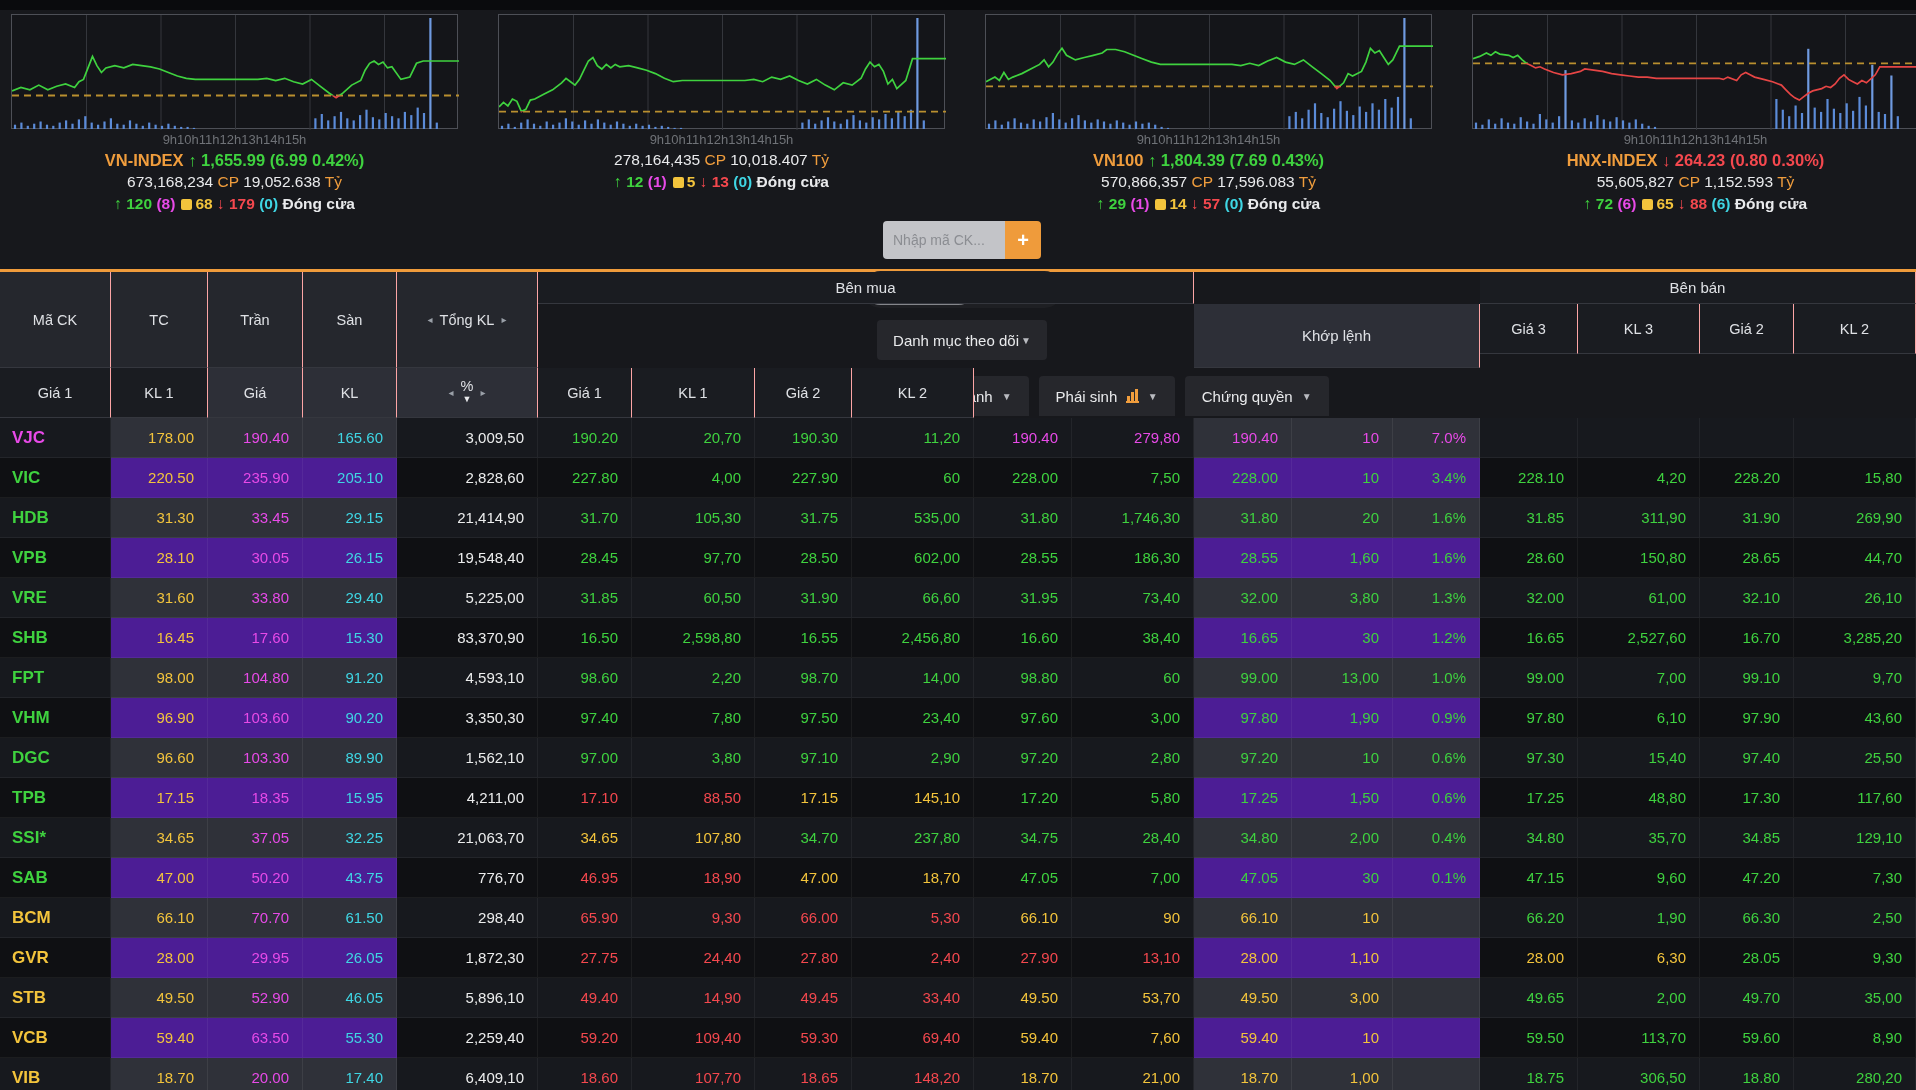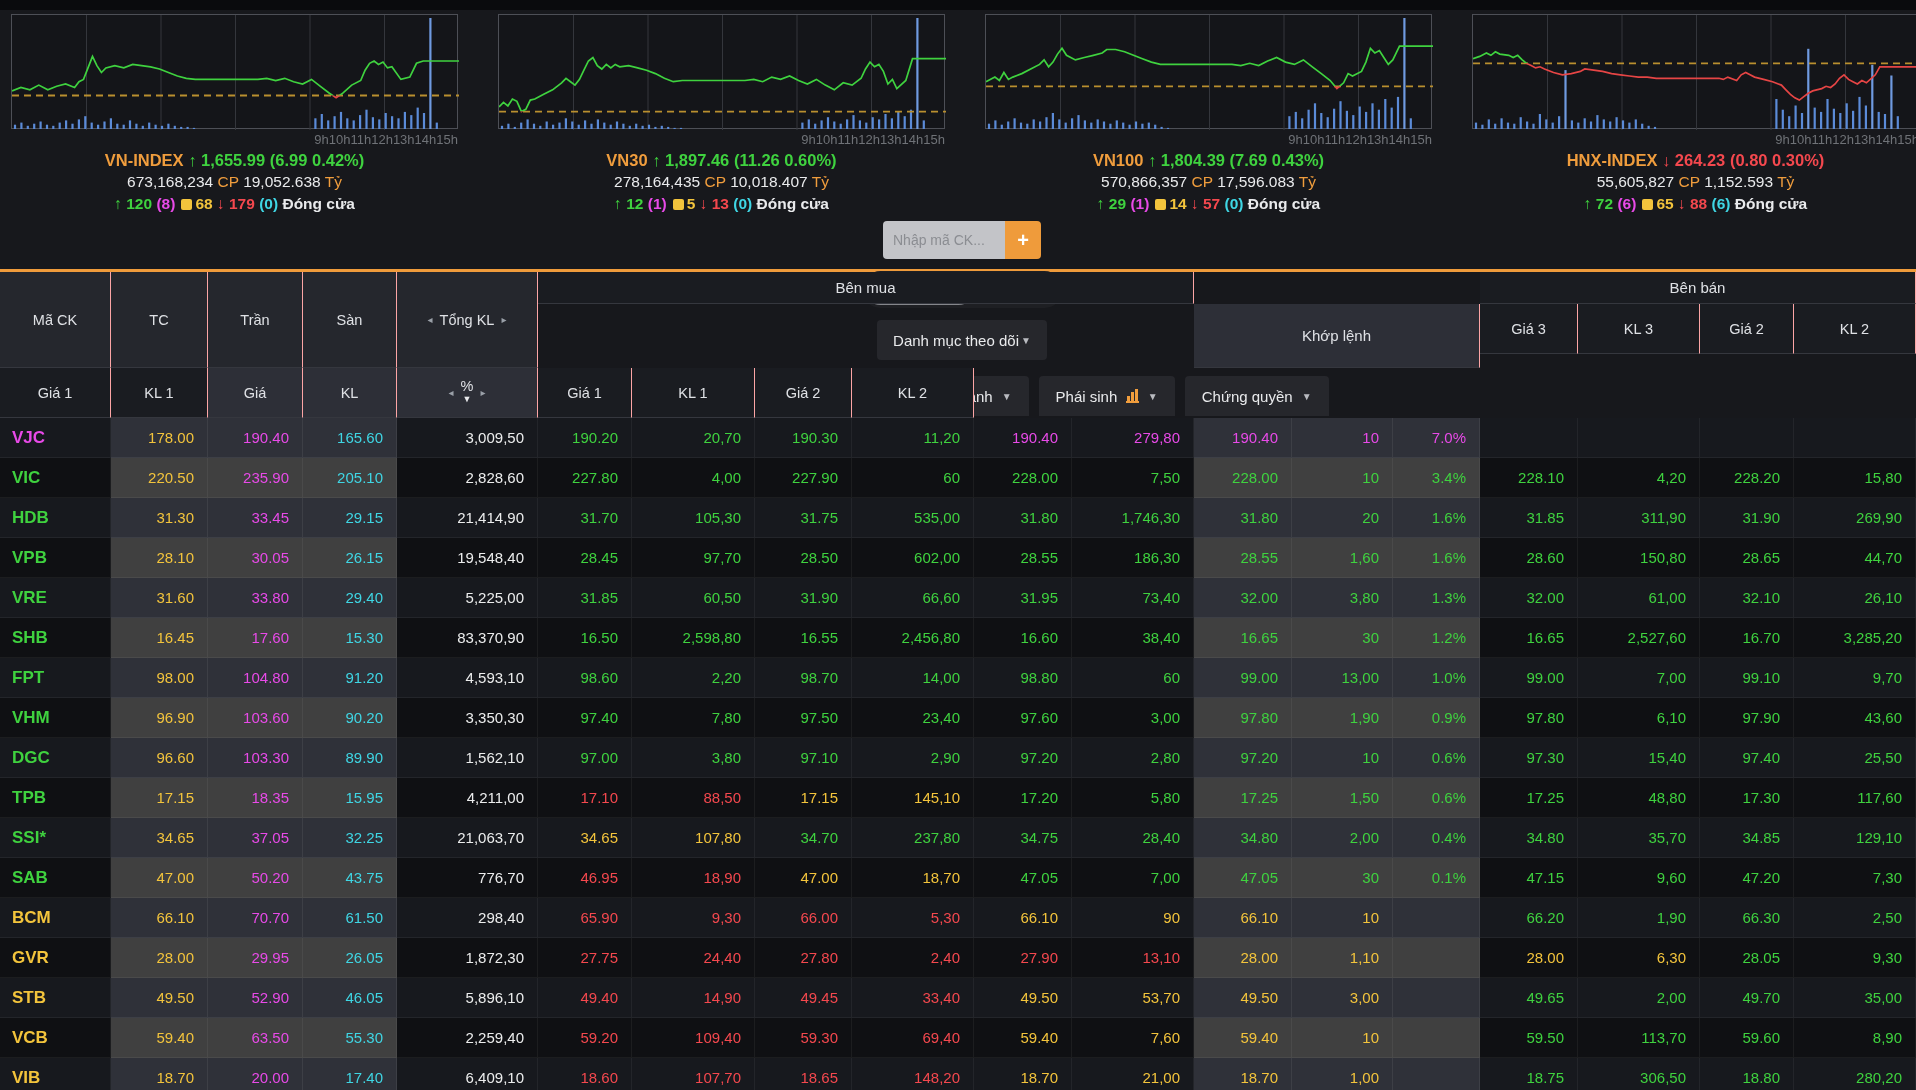--- a/index.html
+++ b/index.html
@@ -4,21 +4,21 @@
 <style>
   * { margin:0; padding:0; box-sizing:border-box; }
   html,body { width:1916px; height:1090px; overflow:hidden; background:#17181c;
     font-family:"Liberation Sans", sans-serif; color:#e9eaec; }
 
   
   #topstrip { height:10px; background:#0a0b0d; }
   #charts { display:flex; gap:40px; padding:4px 0 6px 11px; }
   .panel { width:447px; flex:0 0 447px; }
   .chartbox { position:relative; width:447px; height:115px; border:1px solid #4d4f56; background:#141519; }
-  .xlabels { display:flex; justify-content:flex-end; padding:3px 0 2px 0; color:#6f7277; font-size:13px; }
+  .xlabels { display:flex; justify-content:center; padding:3px 0 2px 0; color:#6f7277; font-size:13px; }
   .stats { text-align:center; line-height:22px; font-size:15.5px; }
   .stats .l1 { font-size:16.5px; font-weight:bold; }
   .idxname { color:#f09d3d; }
   .up { color:#3fd23f; } .down { color:#f4484e; }
   .whitetxt { color:#e9eaec; } .orangetxt { color:#f09d3d; }
   .ceiltxt { color:#e84ae8; } .floortxt { color:#3fd6e4; } .reftxt { color:#f3c43c; }
   .sq { display:inline-block; width:11px; height:11px; background:#f3c43c; border-radius:2px; margin:0 3px -1px 6px; }
   .l3 { font-weight:bold; font-size:15.5px; }
 
   
@@ -58,21 +58,21 @@
   .sortcaret { font-size:9px; color:#e9eaec; }
 
   .row { display:contents; }
   .cell { height:40px; display:flex; align-items:center; justify-content:flex-end;
     padding-right:13px; font-size:15px; border-right:1px solid rgba(255,255,255,.055);
     border-bottom:1px solid rgba(255,255,255,.055); white-space:nowrap; overflow:hidden; }
   .cell.sym { justify-content:flex-start; padding-left:12px; font-weight:bold; font-size:17px; }
   .odd  .cell      { background:#17191e; }
   .even .cell      { background:#0f1013; }
   .odd  .cell.mid  { background:#2f3139; border-color:rgba(255,255,255,.07); }
-  .even .cell.mid  { background:#404040; }
+  .even .cell.mid  { background:#4c1d95; }
   .c-g { color:#3fd23f; } .c-r { color:#f4484e; } .c-y { color:#f3c43c; }
   .c-m { color:#e84ae8; } .c-c { color:#3fd6e4; } .c-w { color:#eceded; }
 </style>
 </head>
 <body>
 
 <div id="topstrip"></div>
 
 <div id="charts">
     <div class="panel">
@@ -225,21 +225,20 @@
     <div class="xlabels">
         <span>9h</span>
         <span>10h</span>
         <span>11h</span>
         <span>12h</span>
         <span>13h</span>
         <span>14h</span>
         <span>15h</span>
       </div>
     <div class="stats">
-      <div class="l1"><span class="idxname">VN30</span> <span class="up"><span>↑</span> 1,897.46 (11.26 0.60%)</span></div>
       <div><span class="whitetxt">278,164,435</span> <span class="orangetxt">CP</span> <span class="whitetxt">10,018.407</span> <span class="orangetxt">Tỷ</span></div>
       <div class="l3"><span class="up"><span>↑</span> 12</span> <span class="ceiltxt">(1)</span><span class="sq"></span><span class="reftxt">5</span> <span class="down"><span>↓</span> 13</span> <span class="floortxt">(0)</span> <span class="whitetxt">Đóng cửa</span></div>
     </div>
     </div>
     <div class="panel">
       <div class="chartbox"><svg width="447" height="115" viewBox="0 0 447 115" preserveAspectRatio="none">
     <line x1="74.5" y1="0" x2="74.5" y2="115" stroke="#34363c" stroke-width="1"></line>
           <line x1="149.0" y1="0" x2="149.0" y2="115" stroke="#34363c" stroke-width="1"></line>
           <line x1="223.5" y1="0" x2="223.5" y2="115" stroke="#34363c" stroke-width="1"></line>
           <line x1="298.0" y1="0" x2="298.0" y2="115" stroke="#34363c" stroke-width="1"></line>

